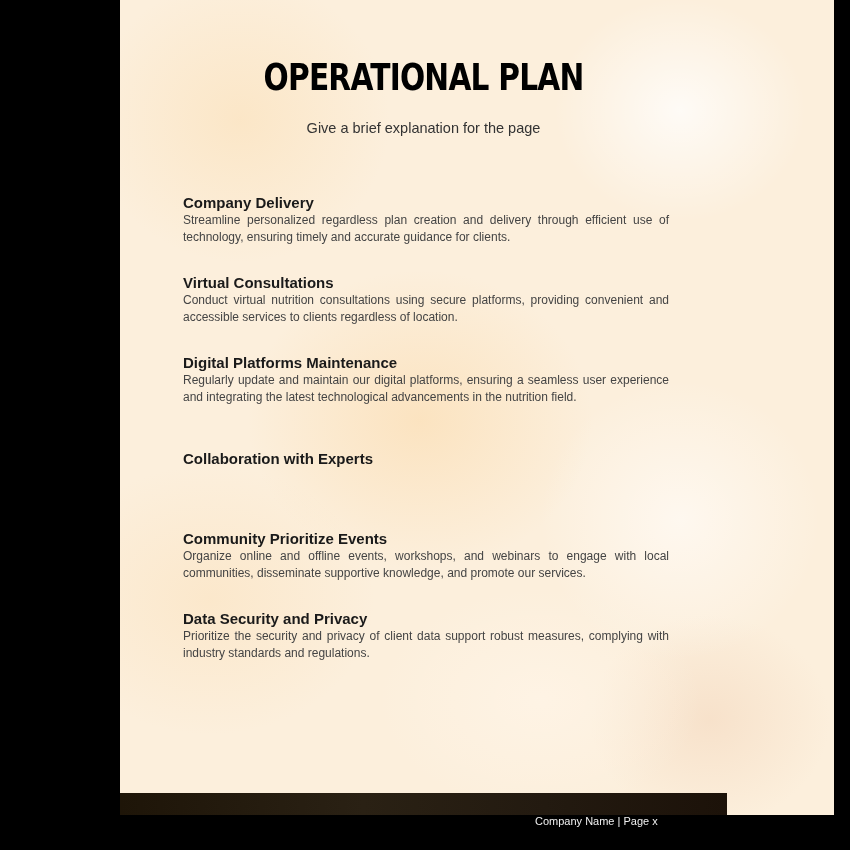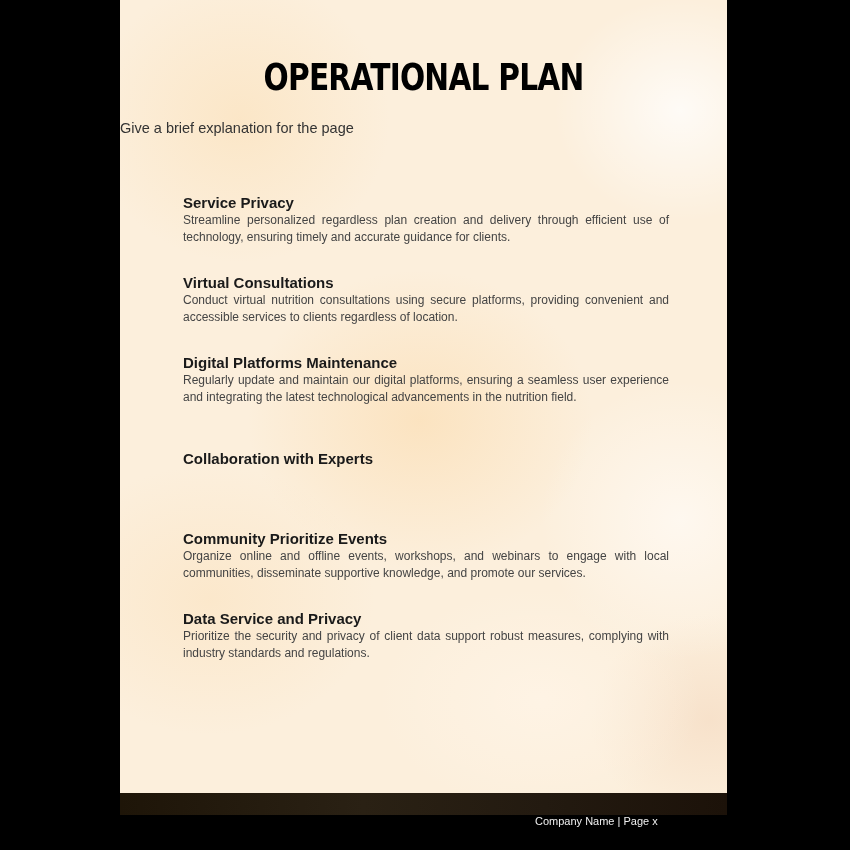--- a/index.html
+++ b/index.html
@@ -1,21 +1,21 @@
 <!DOCTYPE html>
 <html><head>
 <meta charset="utf-8">
 <style>
   html, body { margin:0; padding:0; }
   body {
     width:850px; height:850px; background:#000; position:relative; overflow:hidden;
     font-family:"Liberation Sans", sans-serif;
   }
   .page {
-    position:absolute; left:120px; top:0; width:607px; height:815px;
+    position:absolute; left:120px; top:0; width:714px; height:815px;
     background:
       radial-gradient(ellipse 180px 160px at 560px 110px, rgba(255,255,255,0.75), rgba(255,255,255,0) 70%),
       radial-gradient(ellipse 200px 190px at 120px 120px, rgba(250,214,160,0.35), rgba(250,214,160,0) 75%),
       radial-gradient(ellipse 230px 200px at 300px 420px, rgba(250,205,140,0.35), rgba(250,205,140,0) 75%),
       radial-gradient(ellipse 200px 200px at 560px 520px, rgba(255,250,244,0.8), rgba(255,250,244,0) 70%),
       radial-gradient(ellipse 220px 180px at 90px 600px, rgba(250,215,165,0.3), rgba(250,215,165,0) 75%),
       radial-gradient(ellipse 230px 160px at 420px 700px, rgba(255,245,232,0.7), rgba(255,245,232,0) 70%),
       radial-gradient(ellipse 160px 140px at 590px 720px, rgba(238,200,170,0.35), rgba(238,200,170,0) 75%),
       #fcefdc;
   }
@@ -23,21 +23,21 @@
     position:absolute; left:0; top:793px; width:607px; height:22px;
     background:linear-gradient(90deg,#1e1508,#2a2114 40%,#231a10 70%,#1c1209);
   }
   .title {
     position:absolute; left:0; width:607px; top:55px; text-align:center;
     font-family:"DejaVu Sans", sans-serif; font-weight:bold;
     font-size:38px; letter-spacing:-1px; color:#000;
     transform:scaleX(0.78); transform-origin:center;
   }
   .subtitle {
-    position:absolute; left:0; width:607px; top:120px; 
+    position:absolute; left:0; width:607px; top:120px; text-align:center;
     font-size:14.5px; color:#333;
   }
   .section { position:absolute; left:63px; width:486px; }
   .section h2 {
     margin:0; font-size:15px; font-weight:bold; color:#1a1a1a; line-height:18px;
   }
   .section p {
     margin:0; font-size:12px; color:#444; line-height:16.5px; text-align:justify;
   }
   .footer-text {
@@ -45,21 +45,21 @@
   }
 </style>
 </head>
 <body>
 
 <div class="page">
   <div class="title">OPERATIONAL PLAN</div>
   <div class="subtitle">Give a brief explanation for the page</div>
 
   <div class="section" style="top:194px">
-    <h2>Service Privacy</h2>
+    <h2>Company Delivery</h2>
     <p>Streamline personalized regardless plan creation and delivery through efficient use of technology, ensuring timely and accurate guidance for clients.</p>
   </div>
 
   <div class="section" style="top:274px">
     <h2>Virtual Consultations</h2>
     <p>Conduct virtual nutrition consultations using secure platforms, providing convenient and accessible services to clients regardless of location.</p>
   </div>
 
   <div class="section" style="top:354px">
     <h2>Digital Platforms Maintenance</h2>
@@ -69,21 +69,21 @@
   <div class="section" style="top:450px">
     <h2>Collaboration with Experts</h2>
   </div>
 
   <div class="section" style="top:530px">
     <h2>Community Prioritize Events</h2>
     <p>Organize online and offline events, workshops, and webinars to engage with local communities, disseminate supportive knowledge, and promote our services.</p>
   </div>
 
   <div class="section" style="top:610px">
-    <h2>Data Service and Privacy</h2>
+    <h2>Data Security and Privacy</h2>
     <p>Prioritize the security and privacy of client data support robust measures, complying with industry standards and regulations.</p>
   </div>
 
 
   <div class="footer-bar"></div>
 </div>
 
 <div class="footer-text">Company Name | Page x</div>
 
 </body></html>

